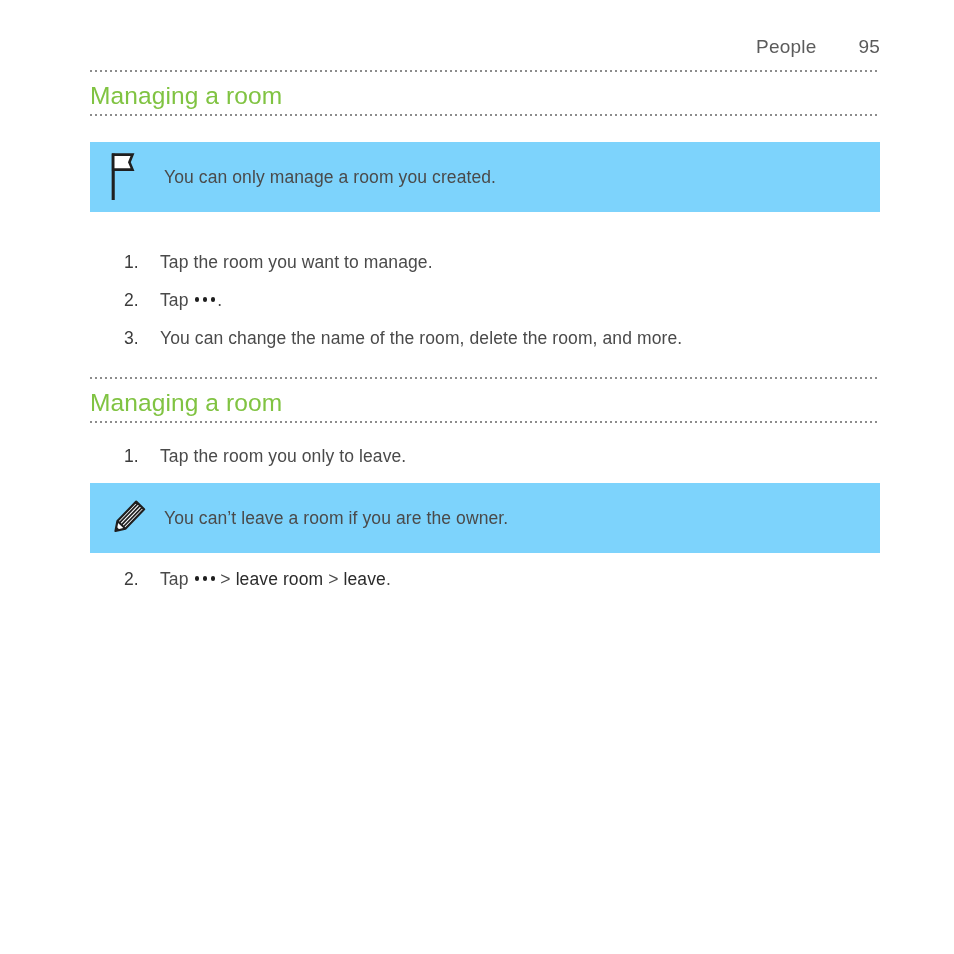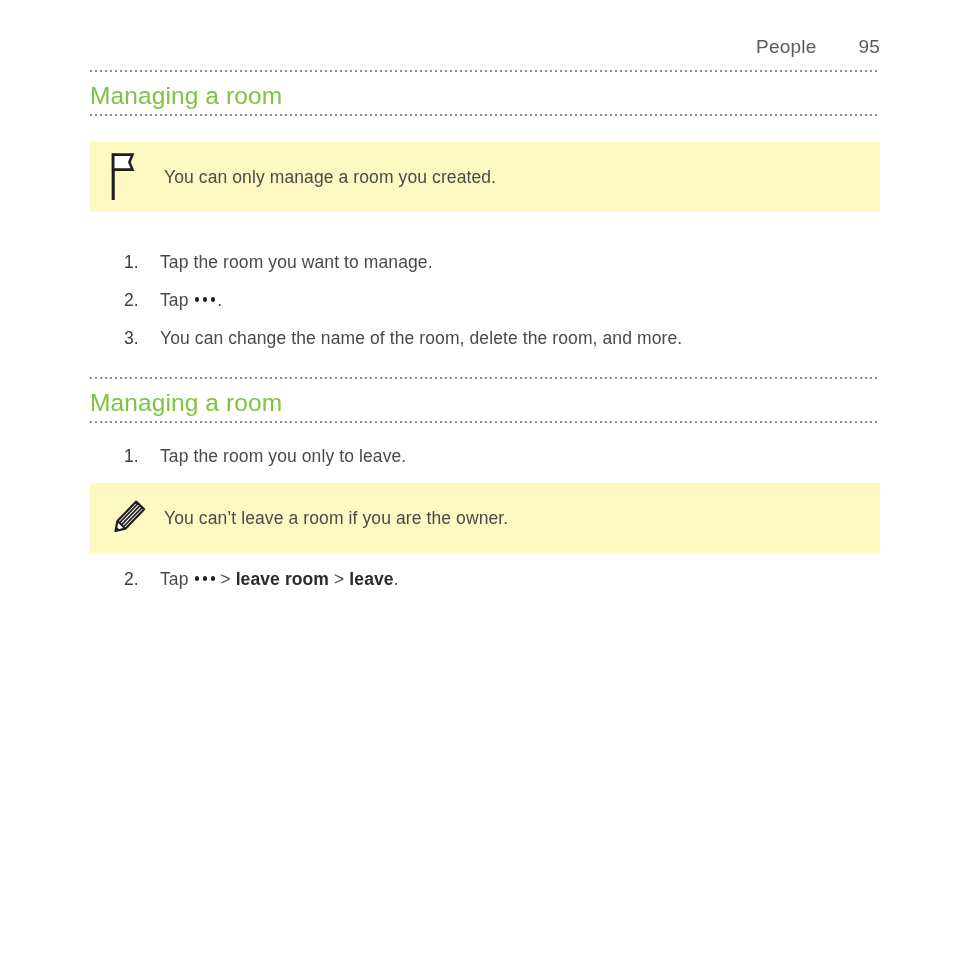--- a/index.html
+++ b/index.html
@@ -64,21 +64,21 @@
     color: #80c342;
     letter-spacing: 0.1px;
     white-space: nowrap;
   }
 
   
   .note-box {
     position: absolute;
     left: 90px;
     width: 790px;
-    background: #fef9c3;
+    background: #7dd3fc;
     box-sizing: border-box;
   }
   .note-box .note-inner {
     display: flex;
     align-items: center;
     height: 100%;
   }
   .note-icon {
     width: 56px;
     min-width: 56px;
@@ -108,21 +108,21 @@
     width: 36px;
     min-width: 36px;
     color: #3c3c3c;
   }
   .step-body {
     display: inline-flex;
     align-items: baseline;
   }
   .ui-label {
     color: #2b2b2b;
-    font-weight: 700;
+    font-weight: 400;
     letter-spacing: 0.1px;
   }
   .sep {
     padding: 0 5px;
     color: #4a4a4a;
   }
 
   
   .dots-glyph {
     display: inline-flex;

